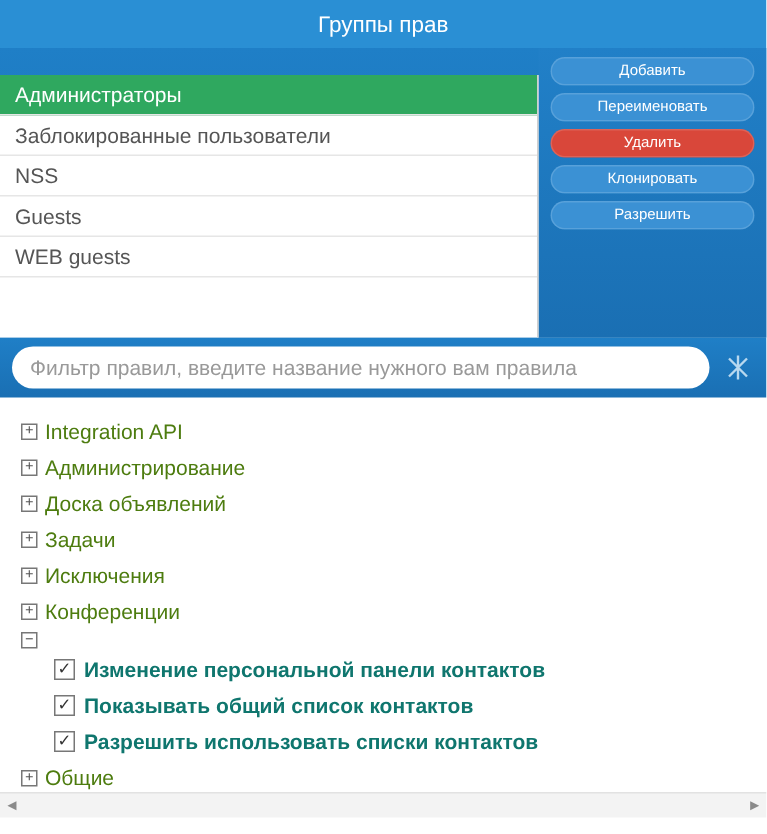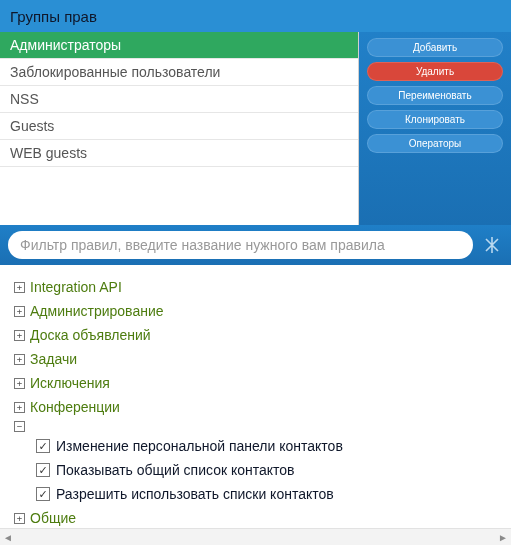--- a/index.html
+++ b/index.html
@@ -6,37 +6,39 @@
   body {
     font-family: "Segoe UI", Tahoma, Arial, sans-serif;
     font-size: 14px;
     width: 511px;
     height: 556px;
     overflow: hidden;
     background: #fff;
   }
   .header {
     background: #2a8fd4;
-    color: #0f172a;
+    color: #ffffff;
     padding: 6px 10px;
     font-size: 15px;
     height: 32px;
     display: flex;
     align-items: center;
+    justify-content: center;
   }
   .top {
     display: flex;
     background: linear-gradient(#1f7fc7, #1a6fb3);
     height: 193px;
   }
   .group-col {
     width: 359px;
     background: #fff;
     position: relative;
     border-right: 1px solid #d0d0d0;
+    margin-top: 18px;
   }
   .group-list {
     overflow-y: scroll;
     height: 193px;
   }
   .group-item {
     padding: 5px 10px;
     border-bottom: 1px solid #e6e6e6;
     font-size: 14px;
     color: #555;
@@ -143,21 +145,21 @@
     height: 14px;
     border: 1px solid #777;
     display: inline-flex;
     align-items: center;
     justify-content: center;
     font-size: 11px;
     color: #333;
     cursor: pointer;
     flex-shrink: 0;
   }
-  .leaf-label { color: #0f172a; }
+  .leaf-label { color: #0f766e; font-weight: bold; }
   .tree-wrap::-webkit-scrollbar { width: 14px; }
   .tree-wrap::-webkit-scrollbar-track { background: #f3f3f3; }
   .tree-wrap::-webkit-scrollbar-thumb { background: #cfcfcf; }
 
   .hscroll {
     height: 17px;
     background: #f3f3f3;
     border-top: 1px solid #e2e2e2;
     display: flex;
     justify-content: space-between;
@@ -179,24 +181,24 @@
     <div class="group-list" id="group-list">
         <div class="group-item selected">Администраторы</div>
         <div class="group-item">Заблокированные пользователи</div>
         <div class="group-item">NSS</div>
         <div class="group-item">Guests</div>
         <div class="group-item">WEB guests</div>
       </div>
   </div>
   <div class="btn-col">
     <button class="btn">Добавить</button>
+    <button class="btn">Переименовать</button>
     <button class="btn danger">Удалить</button>
-    <button class="btn">Переименовать</button>
     <button class="btn">Клонировать</button>
-    <button class="btn">Операторы</button>
+    <button class="btn">Разрешить</button>
   </div>
 </div>
 
 <div class="filter-bar">
   <input class="filter-input" type="text" placeholder="Фильтр правил, введите название нужного вам правила" style="">
   <span class="filter-icon">
     <svg width="20" height="20" viewBox="0 0 20 20" fill="none" stroke-width="1.6">
       <path d="M4 4 L16 16 M16 4 L4 16 M10 2 L10 18"></path>
     </svg>
   </span>

